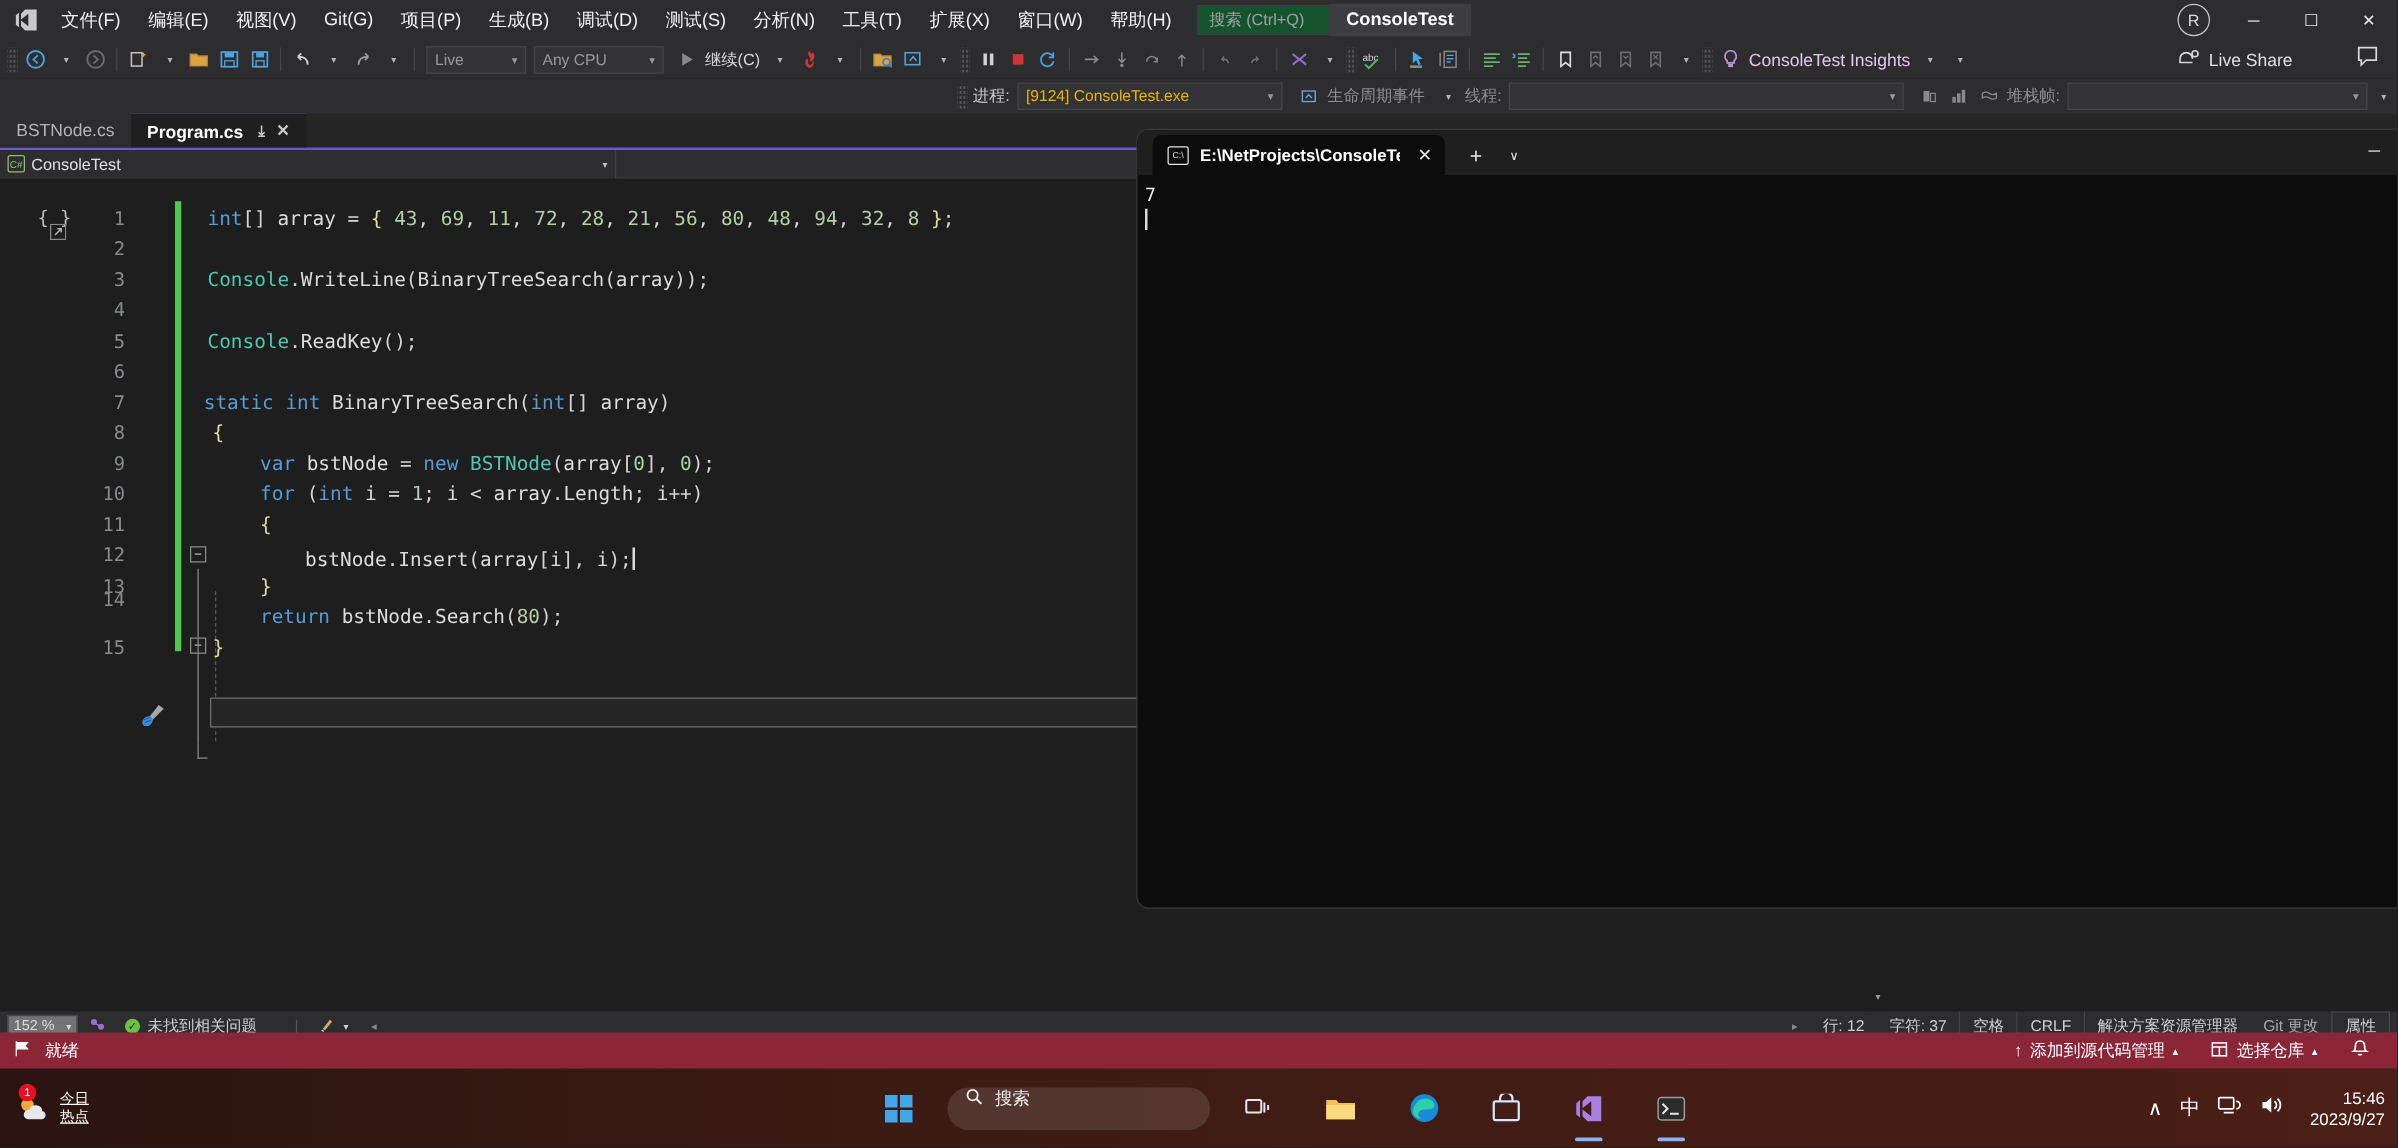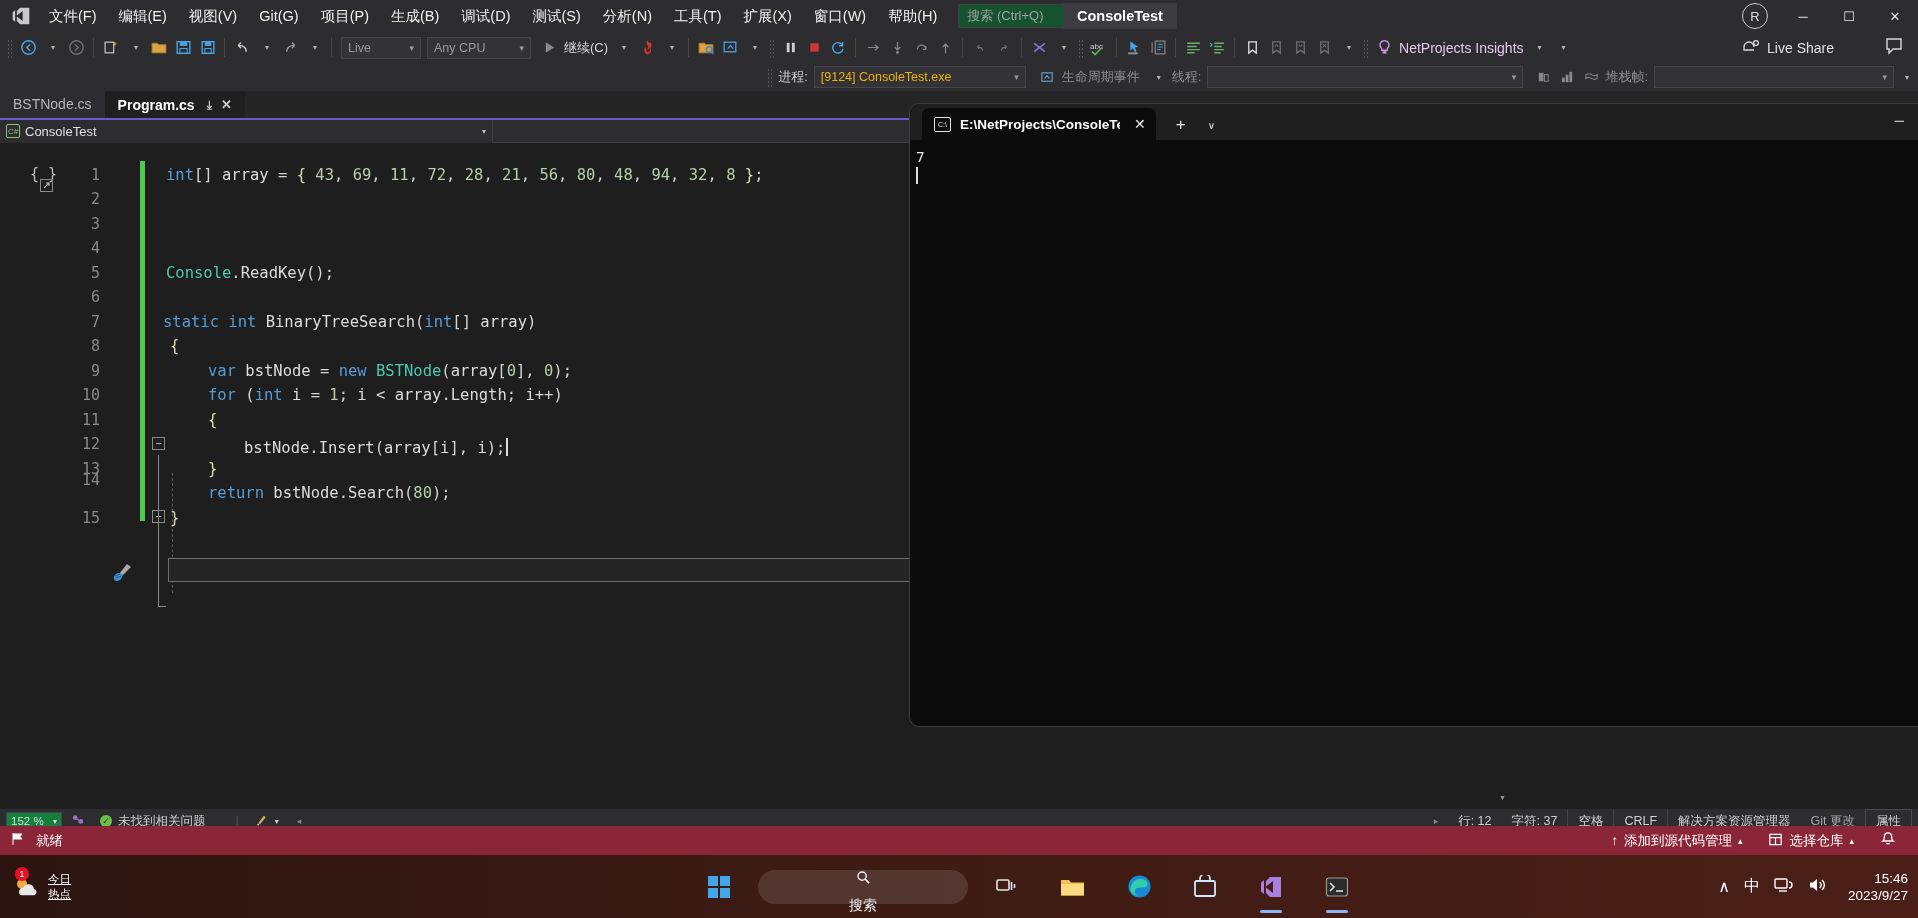--- a/index.html
+++ b/index.html
@@ -86,21 +86,21 @@
   .m  { color:#dcdcaa; }   
   .id { color:#dcdcdc; }
 
   
   .ed-scroll { position:absolute; right:0; top:0; width:17px; bottom:0; background:#1e1e1e; }
   .ed-scroll .up, .ed-scroll .dn { width:17px; height:16px; color:#9a9a9a; font-size:8px; text-align:center; }
   .ed-scroll .dn { position:absolute; bottom:0; }
 
   
   .ed-status { height:24px; background:#2d2d30; display:flex; align-items:center; font-size:12.5px; color:#d0d0d0; }
-  .zoomsel { width:56px; height:18px; background:#15803d; border:1px solid #46464a; color:#dcdcdc;
+  .zoomsel { width:56px; height:18px; background:#737373; border:1px solid #46464a; color:#dcdcdc;
       font-size:11.5px; display:flex; align-items:center; padding:0 4px; margin-left:6px; }
   .ok-dot { width:12px; height:12px; border-radius:50%; background:#6cbf4a; color:#143c0a; font-size:9px;
       display:flex; align-items:center; justify-content:center; margin:0 6px 0 14px; }
   .st-cell { padding:0 10px; height:24px; display:flex; align-items:center; }
   .st-cell.box { border-left:1px solid #444448; border-right:1px solid #444448; }
 
   
   .dock { height:24px; background:#1f1f1f; display:flex; align-items:center; padding-left:4px; }
   .dock-tab { color:#d4d4d4; font-size:13px; padding:3px 10px; }
 
@@ -130,21 +130,21 @@
   .term-cursor.thin { width:1.5px; background:#dcdcdc; height:17px; }
 
   
   #taskbar { position:absolute; left:0; bottom:0; width:1918px; height:63px;
       background:linear-gradient(90deg,#2b1410 0%, #3c1b14 40%, #4a1f17 100%); display:flex; align-items:center; }
   .tb-left { display:flex; align-items:center; padding-left:6px; }
   .tb-center { position:absolute; left:692px; display:flex; align-items:center; gap:12px; }
   .tb-right { position:absolute; right:10px; display:flex; align-items:center; gap:14px; color:#ffffff; }
   .tbicon { width:54px; height:56px; display:flex; align-items:center; justify-content:center; position:relative; }
   .tbsearch { width:210px; height:34px; background:rgba(255,255,255,.12); border-radius:18px;
-      display:flex; align-items:center; padding:0 14px; color:#f0f0f0; font-size:14px; gap:9px;flex-direction:column; }
+      display:flex; align-items:flex-start; padding:0 14px; color:#f0f0f0; font-size:14px; gap:9px; }
   .clock { text-align:right; color:#ffffff; font-size:13.5px; line-height:17px; margin-left:6px; }
   .badge-dot { position:absolute; top:8px; left:9px; width:14px; height:14px; border-radius:50%;
       background:#e81123; color:#fff; font-size:9px; display:flex; align-items:center; justify-content:center; }
   .today-txt { color:#ffffff; font-size:11.5px; line-height:15px; margin-left:2px;text-decoration:underline; }
   .running-underline { position:absolute; bottom:2px; left:50%; transform:translateX(-50%);
       width:22px; height:3px; background:#8ab4f8; border-radius:2px; }
 </style>
 </head>
 <body>
 
@@ -419,21 +419,21 @@
     <div class="tb">
         <span class="caret-sm">▾</span>
       </div>
     <div class="grip"></div>
     <div class="tb">
       <svg width="17" height="17" viewBox="0 0 16 16">
           <path d="M8 1.5 A4.2 4.2 0 0 1 10.6 9 v1.6 h-5.2 V9 A4.2 4.2 0 0 1 8 1.5 Z" fill="none" stroke="#c58fe0" stroke-width="1.3"></path>
           <rect x="6.2" y="11.4" width="3.6" height="2.4" fill="#c58fe0"></rect>
         </svg>
     </div>
-    <div class="tb-text appinsights">NetProjects Insights</div>
+    <div class="tb-text appinsights">ConsoleTest Insights</div>
     <div class="tb">
         <span class="caret-sm">▾</span>
       </div>
     <div class="tb">
         <span class="caret-sm">▾</span>
       </div>
 
     <div class="live-share">
       <span>
         <svg width="18" height="16" viewBox="0 0 18 16">
@@ -562,20 +562,21 @@
       <div class="lno" style="top:194px;">8</div>
       <div class="lno" style="top:219px;">9</div>
       <div class="lno" style="top:243px;">10</div>
       <div class="lno" style="top:268px;">11</div>
       <div class="lno" style="top:292px;">12</div>
       <div class="lno" style="top:317px;">13</div>
       <div class="lno" style="top:328px;">14</div>
       <div class="lno" style="top:366px;">15</div>
 
       <div class="codetext" style="top:23px;"><span class="k">int</span><span class="p">[] </span><span class="id">array </span><span class="p">= </span><span class="m">{ </span><span class="n">43</span><span class="p">, </span><span class="n">69</span><span class="p">, </span><span class="n">11</span><span class="p">, </span><span class="n">72</span><span class="p">, </span><span class="n">28</span><span class="p">, </span><span class="n">21</span><span class="p">, </span><span class="n">56</span><span class="p">, </span><span class="n">80</span><span class="p">, </span><span class="n">48</span><span class="p">, </span><span class="n">94</span><span class="p">, </span><span class="n">32</span><span class="p">, </span><span class="n">8 </span><span class="m">}</span><span class="p">;</span></div>
+      <div class="codetext" style="top:72px;"><span class="t">Console</span><span class="p">.</span><span class="id">WriteLine</span><span class="p">(</span><span class="id">BinaryTreeSearch</span><span class="p">(</span><span class="id">array</span><span class="p">));</span></div>
       <div class="codetext" style="top:121px;"><span class="t">Console</span><span class="p">.</span><span class="id">ReadKey</span><span class="p">();</span></div>
       <div class="codetext" style="top:170px; left:163px;"><span class="k">static int </span><span class="id">BinaryTreeSearch</span><span class="p">(</span><span class="k">int</span><span class="p">[] </span><span class="id">array</span><span class="p">)</span></div>
       <div class="codetext" style="top:194px; left:170px;"><span class="m">{</span></div>
       <div class="codetext" style="top:219px; left:208px;"><span class="k">var </span><span class="id">bstNode </span><span class="p">= </span><span class="k">new </span><span class="t">BSTNode</span><span class="p">(</span><span class="id">array</span><span class="p">[</span><span class="n">0</span><span class="p">], </span><span class="n">0</span><span class="p">);</span></div>
       <div class="codetext" style="top:243px; left:208px;"><span class="k">for </span><span class="p">(</span><span class="k">int </span><span class="id">i </span><span class="p">= </span><span class="n">1</span><span class="p">; </span><span class="id">i </span><span class="p">&lt; </span><span class="id">array</span><span class="p">.</span><span class="id">Length</span><span class="p">; </span><span class="id">i</span><span class="p">++)</span></div>
       <div class="codetext" style="top:268px; left:208px;"><span class="m">{</span></div>
       <div class="codetext" style="top:292px; left:244px;"><span class="id">bstNode</span><span class="p">.</span><span class="id">Insert</span><span class="p">(</span><span class="id">array</span><span class="p">[</span><span class="id">i</span><span class="p">], </span><span class="id">i</span><span class="p">);</span><span class="caret-bar" style="display:inline-block; position:relative; top:3px; margin-left:1px;"></span></div>
       <div class="codetext" style="top:317px; left:208px;"><span class="m">}</span></div>
       <div class="codetext" style="top:341px; left:208px;"><span class="k">return </span><span class="id">bstNode</span><span class="p">.</span><span class="id">Search</span><span class="p">(</span><span class="n">80</span><span class="p">);</span></div>
       <div class="codetext" style="top:366px; left:170px;"><span class="m">}</span></div>

